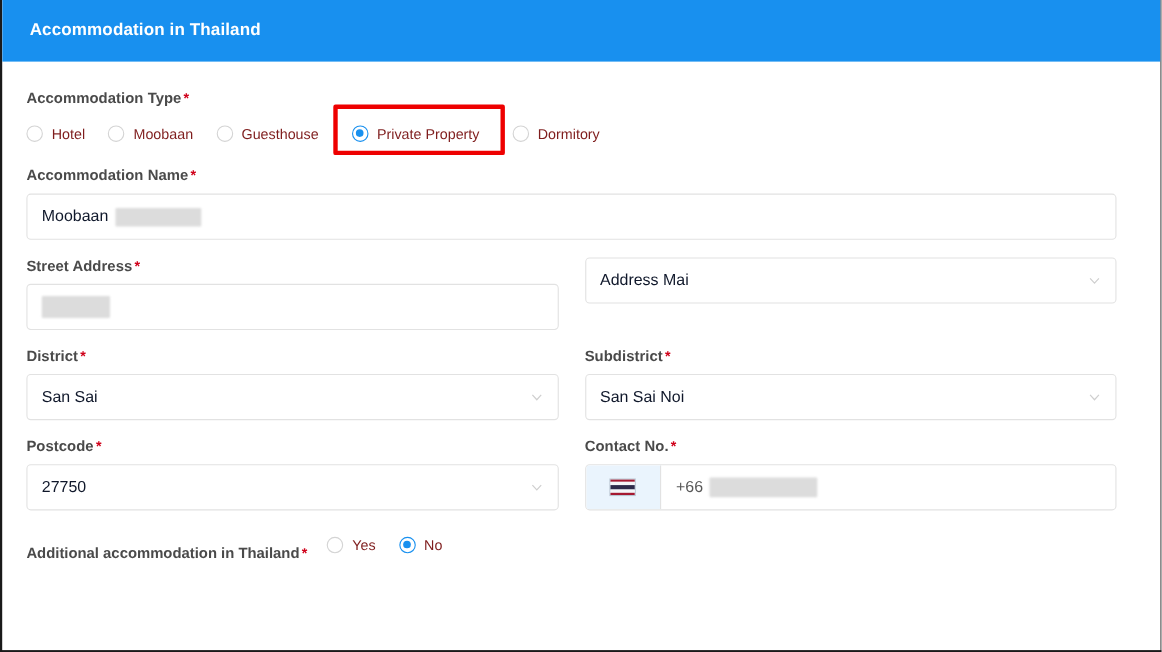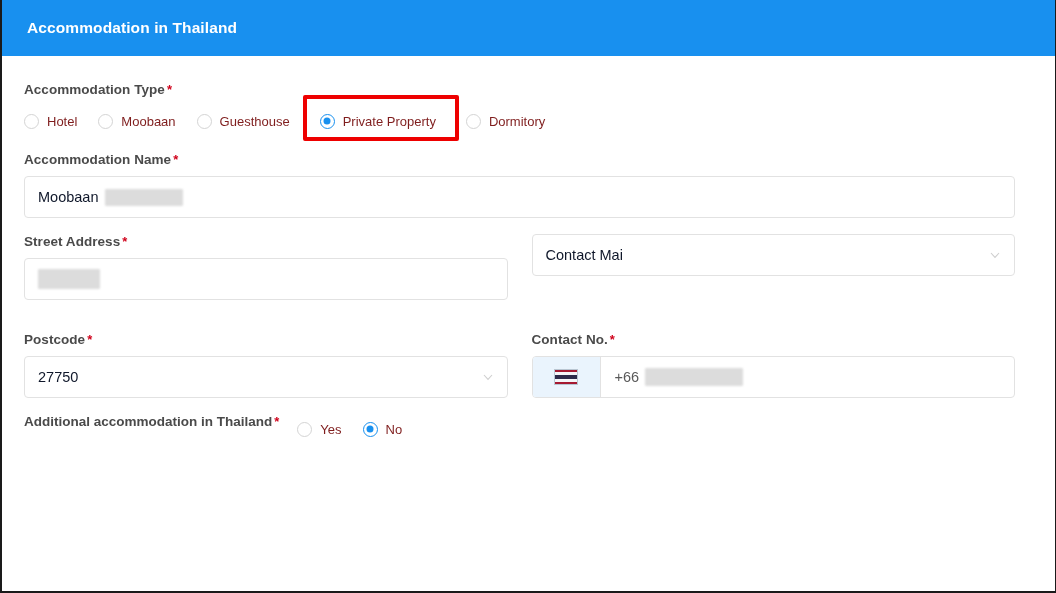--- a/index.html
+++ b/index.html
@@ -171,21 +171,21 @@
     flex: 1;
     display: flex;
     align-items: center;
     padding-left: 14px;
     font-size: 14.5px;
     color: #595959;
     gap: 6px;
   }
   .bottom-row {
     display: flex;
-    align-items: flex-start;
+    align-items: flex-end;
     margin-top: 2px;
   }
   .bottom-label {
     font-size: 13.5px;
     font-weight: bold;
     color: #4a4a4a;
     margin-right: 18px;
   }
 </style>
 </head>
@@ -244,29 +244,51 @@
       <div class="col">
         <span class="field-label">
           <span>Street Address</span><span class="req">*</span>
         </span>
         <div class="input-box">
           <span class="redact" style="width:62px;height:20px;"></span>
         </div>
       </div>
       <div class="col">
         <div class="input-box select-box">
-          <span>Contact Mai</span>
+          <span>Address Mai</span>
           <svg class="chevron" viewBox="0 0 12 12">
             <path d="M2 4 L6 8.4 L10 4" fill="none" stroke="#cfcfcf" stroke-width="1.1"></path>
           </svg>
         </div>
       </div>
     </div>
 
     <div class="two-col field-block">
+      <div class="col">
+        <span class="field-label">
+          <span>District</span><span class="req">*</span>
+        </span>
+        <div class="input-box select-box">
+          <span>San Sai</span>
+          <svg class="chevron" viewBox="0 0 12 12">
+            <path d="M2 4 L6 8.4 L10 4" fill="none" stroke="#cfcfcf" stroke-width="1.1"></path>
+          </svg>
+        </div>
+      </div>
+      <div class="col">
+        <span class="field-label">
+          <span>Subdistrict</span><span class="req">*</span>
+        </span>
+        <div class="input-box select-box">
+          <span>San Sai Noi</span>
+          <svg class="chevron" viewBox="0 0 12 12">
+            <path d="M2 4 L6 8.4 L10 4" fill="none" stroke="#cfcfcf" stroke-width="1.1"></path>
+          </svg>
+        </div>
+      </div>
     </div>
 
     <div class="two-col field-block">
       <div class="col">
         <span class="field-label">
           <span>Postcode</span><span class="req">*</span>
         </span>
         <div class="input-box select-box">
           <span>27750</span>
           <svg class="chevron" viewBox="0 0 12 12">

